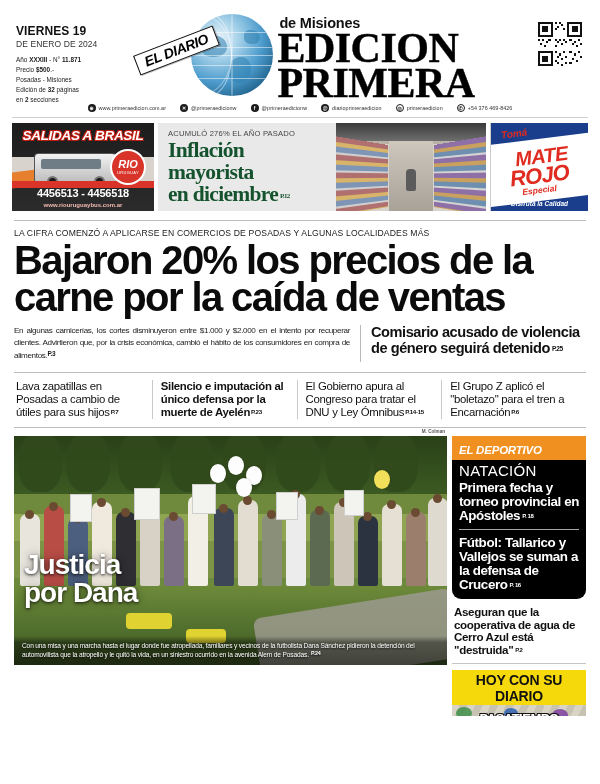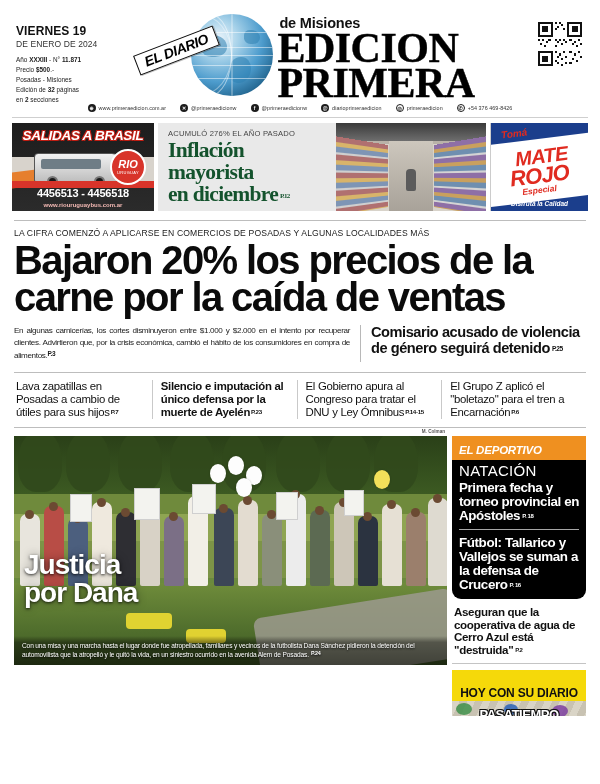--- a/index.html
+++ b/index.html
@@ -178,21 +178,21 @@
   .sport { background:#000000; color:#fff; padding: 0 0 7px; border-radius: 9px; }
   .sport .bar { background:#ef9020; padding: 4px 7px 2px; }
   .sport .bar span { font-style:italic; font-weight:bold; font-size:11.5px; letter-spacing:-.2px; color:#fff;}
   .sport .sec { font-size: 15px; letter-spacing: .3px; padding: 2px 7px 1px; color:#fff;}
   .sport h4 { font-size: 13.4px; line-height:1.04; font-weight:bold; padding: 1px 7px 0; letter-spacing:-.4px; color:#fff;}
   .sport .rule { height:1px; background:rgba(255,255,255,.65); margin: 6px 7px 5px; }
   .sport .pg { font-size:6px; font-weight:bold; vertical-align:2px; margin-left:2px;}
   .side-item { padding: 7px 2px 6px; border-bottom:1px solid #c4c4c4; font-size: 11.6px; line-height:1.1; font-weight:bold; letter-spacing:-.35px; color:#111;}
   .side-item .pg { font-size:6px; vertical-align:2px; margin-left:2px;}
   .promo { margin-top: 6px; position:relative; height: 46px; overflow:hidden; }
-  .promo .hdr { background:#f5d90a; color:#111; font-weight:bold; font-size:12px; text-align:center; padding:16px 0 1px; letter-spacing:-.2px;}
+  .promo .hdr { background:#f5d90a; color:#111; font-weight:bold; font-size:14px; text-align:center; padding:2px 0 1px; letter-spacing:-.2px;}
   .promo .art { height: 32px; position:relative; overflow:hidden;
     background: repeating-linear-gradient(115deg,#d9d4c6 0 7px,#c8c2b2 7px 14px); }
   .promo .art .blob { position:absolute; border-radius:50%; opacity:.85;}
   .promo .art .word {
     position:absolute; left:0; right:0; top:6px; text-align:center;
     color:#fff; font-weight:bold; font-size:13px; letter-spacing:-.5px;
     text-shadow: 1px 1px 0 #111, -1px -1px 0 #111, 1px -1px 0 #111, -1px 1px 0 #111;
   }
 </style>
 </head>

